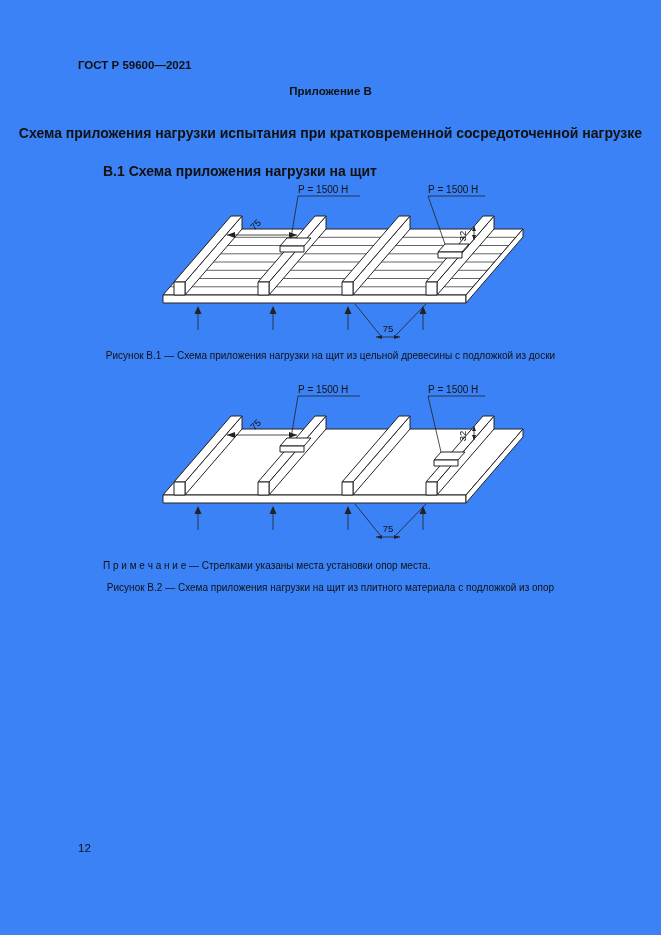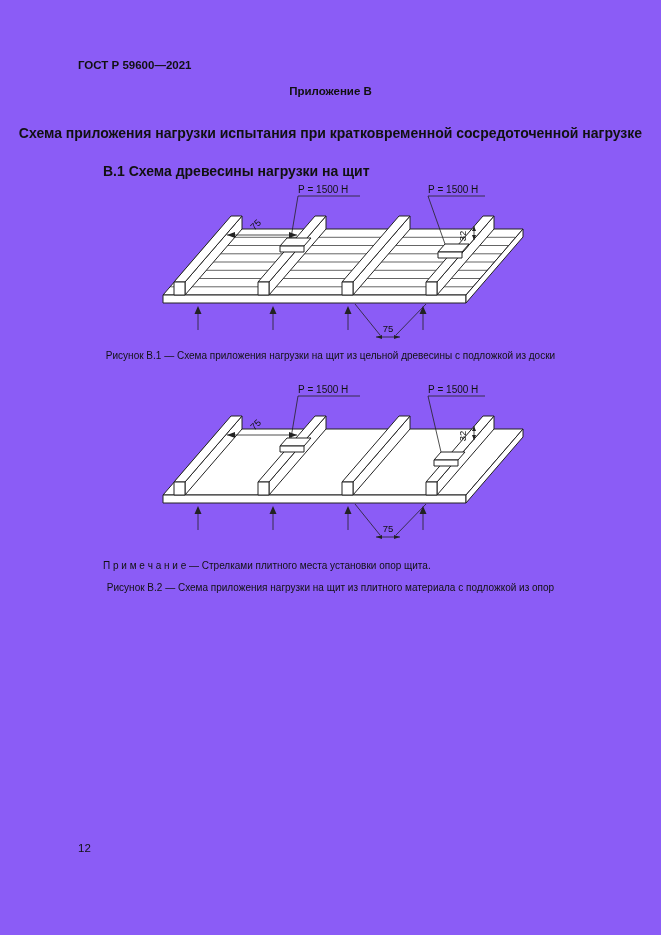--- a/index.html
+++ b/index.html
@@ -1,17 +1,17 @@
 <!DOCTYPE html>
 <html><head>
 <meta charset="utf-8">
 <style>
   *{margin:0;padding:0;box-sizing:border-box}
   html,body{background:#ffffff}
-  .page{position:relative;width:661px;height:935px;background:#8b5cf6;
+  .page{position:relative;width:661px;height:935px;background:#3b82f6;
         font-family:"Liberation Sans",sans-serif;color:#111;overflow:hidden}
   .abs{position:absolute}
   .b{font-weight:bold}
   .centered{left:0;width:661px;text-align:center}
   .fs11{font-size:14px;line-height:13px}
   .fs115{font-size:11.5px;line-height:13px}
   .fs105{font-size:10px;line-height:13px}
   .nowrap{white-space:nowrap}
   svg.diagram{position:absolute;overflow:visible}
   .face{fill:#fff;stroke:#222;stroke-width:1;stroke-linejoin:round}
@@ -25,21 +25,21 @@
 <body>
 
 <div class="page">
 
   <div class="abs b fs115" style="left:78px;top:59px">ГОСТ Р 59600—2021</div>
 
   <div class="abs centered b fs115" style="top:85px">Приложение В</div>
 
   <div class="abs centered b fs11 nowrap" style="top:127px">Схема приложения нагрузки испытания при кратковременной сосредоточенной нагрузке</div>
 
-  <div class="abs b fs11" style="left:103px;top:165px">В.1 Схема древесины нагрузки на щит</div>
+  <div class="abs b fs11" style="left:103px;top:165px">В.1 Схема приложения нагрузки на щит</div>
 
   <svg class="diagram" style="left:108px;top:180px" width="440" height="172" viewBox="0 0 440 172">
 
     <g>
       <polygon class="face" points="55,115 112,49 415,49 358,115"></polygon>
       <rect class="face" x="55" y="115" width="303" height="8"></rect>
       <polygon class="face" points="358,115 415,49 415,57 358,123"></polygon>
     </g>
 
     <g>
@@ -223,19 +223,19 @@
           <line class="dimline" x1="240" y1="150" x2="240" y2="132"></line>
           <polygon class="ah" points="240,126 236.5,134 243.5,134"></polygon>
         </g>
       <g>
           <line class="dimline" x1="315" y1="150" x2="315" y2="132"></line>
           <polygon class="ah" points="315,126 311.5,134 318.5,134"></polygon>
         </g>
     </g>
   </svg>
 
-  <div class="abs fs105" style="left:103px;top:559px">П р и м е ч а н и е — Стрелками плитного места установки опор щита.</div>
+  <div class="abs fs105" style="left:103px;top:559px">П р и м е ч а н и е — Стрелками указаны места установки опор места.</div>
 
   <div class="abs centered fs105" style="top:581px">Рисунок В.2 — Схема приложения нагрузки на щит из плитного материала с подложкой из опор</div>
 
   <div class="abs fs115" style="left:78px;top:842px">12</div>
 
 </div>
 
 </body></html>

